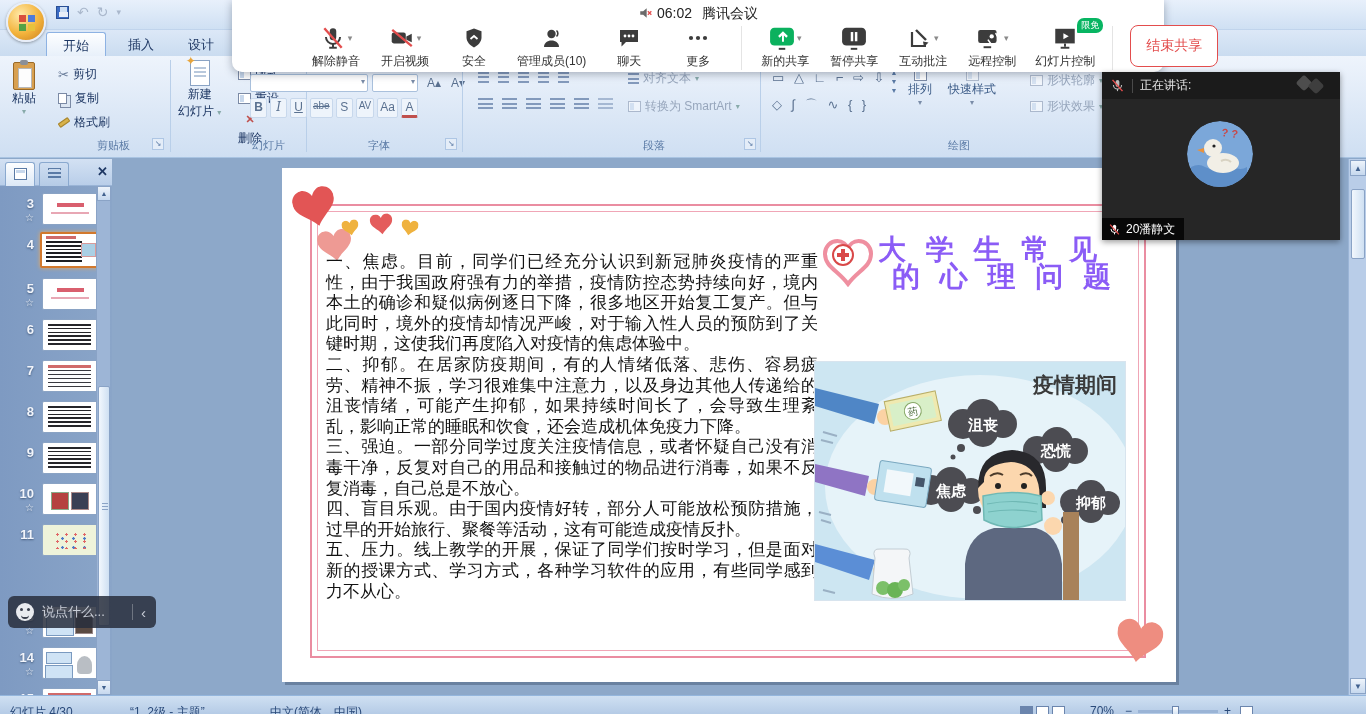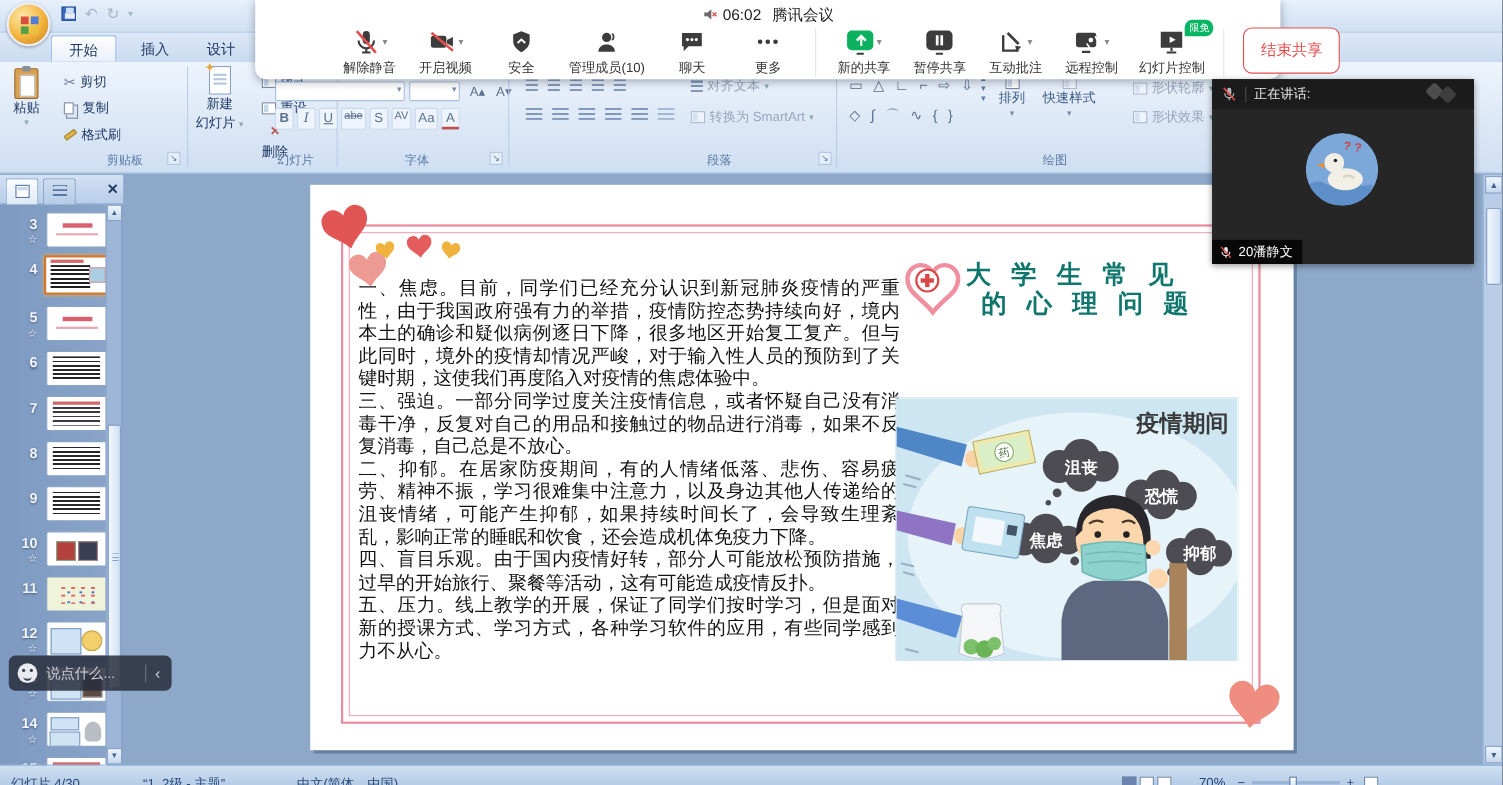--- a/index.html
+++ b/index.html
@@ -96,22 +96,22 @@
   .pscroll .arr{position:absolute;left:0;width:14px;height:15px;background:linear-gradient(#eef4fb,#c6d8ee);border:1px solid #8aa3c6;color:#41618e;font-size:7px;text-align:center;line-height:14px;}
   .pscroll .thumbbar{position:absolute;left:1px;top:200px;width:12px;height:240px;background:linear-gradient(to right,#f2f7fd,#cfe0f2);border:1px solid #8aa3c6;border-radius:2px;}
   .pscroll .grip{position:absolute;left:3px;top:116px;width:6px;height:7px;background:repeating-linear-gradient(to bottom,#8aa3c6 0 1px,transparent 1px 3px);}
 
   
   .slide{position:absolute;left:282px;top:9px;width:894px;height:514px;background:#fff;
     box-shadow:3px 3px 0 rgba(62,82,110,.45);}
   .sb-outer{position:absolute;left:28px;right:30px;top:36px;bottom:24px;border:2px solid #ea8da1;}
   .sb-inner{position:absolute;left:35px;right:37px;top:43px;bottom:31px;border:1px solid #f0a6b6;}
   .heart{position:absolute;}
-  .slide-title{position:absolute;left:596px;top:68px;width:270px;color:#0f766e;
-    font-family:"DejaVu Serif",serif;font-weight:bold;font-size:23px;line-height:27px;letter-spacing:6px;}
+  .slide-title{position:absolute;left:596px;top:68px;width:270px;color:#8b5cf6;
+    font-family:"DejaVu Serif",serif;font-weight:bold;font-size:28px;line-height:27px;letter-spacing:6px;}
   .slide-title .t2{padding-left:14px;}
   .logo{position:absolute;left:-56px;top:2px;}
   .sbody{position:absolute;left:44px;top:84px;width:492px;font-size:17px;line-height:20.6px;color:#121212;text-align:justify;}
   .sbody p{margin:0;}
   .sbody b{font-weight:normal;}
   .cartoon{position:absolute;left:533px;top:194px;width:310px;height:238px;box-shadow:0 0 0 1px #d8e4ee;}
 
   
   .rscroll{position:absolute;left:1348px;top:0;width:18px;height:536px;background:#b9cde8;border-left:1px solid #9ab4d6;}
   .rscroll .arr{position:absolute;left:1px;width:16px;height:16px;background:linear-gradient(#eef4fb,#c6d8ee);border:1px solid #8aa3c6;color:#41618e;font-size:8px;text-align:center;line-height:15px;}
@@ -352,24 +352,20 @@
         <div class="tbox k-text"></div>
       </div>
       <div class="thumb" style="top:322px;">
         <div class="tnum starred">10</div>
         <div class="tbox k-photos"></div>
       </div>
       <div class="thumb" style="top:363px;">
         <div class="tnum">11</div>
         <div class="tbox k-grid"></div>
       </div>
-      <div class="thumb" style="top:404px;">
-        <div class="tnum starred">12</div>
-        <div class="tbox k-cartoon"></div>
-      </div>
       <div class="thumb" style="top:445px;">
         <div class="tnum starred">13</div>
         <div class="tbox k-cartoon2"></div>
       </div>
       <div class="thumb" style="top:486px;">
         <div class="tnum starred">14</div>
         <div class="tbox k-cartoon3"></div>
       </div>
       <div class="thumb" style="top:527px;">
         <div class="tnum">15</div>
@@ -414,22 +410,22 @@
           <circle cx="21" cy="17" r="10" fill="#fff" stroke="#d94848" stroke-width="2"></circle>
           <rect x="19" y="11" width="4" height="12" fill="#d94848"></rect>
           <rect x="15" y="15" width="12" height="4" fill="#d94848"></rect>
         </svg>
         <div class="t1">大 学 生 常 见</div>
         <div class="t2">的 心 理 问 题</div>
       </div>
 
       <div class="sbody">
         <p><b>一、焦虑。</b><span>目前，同学们已经充分认识到新冠肺炎疫情的严重性，由于我国政府强有力的举措，疫情防控态势持续向好，境内本土的确诊和疑似病例逐日下降，很多地区开始复工复产。但与此同时，境外的疫情却情况严峻，对于输入性人员的预防到了关键时期，这使我们再度陷入对疫情的焦虑体验中。</span></p>
+        <p><b>二、抑郁。</b><span>在居家防疫期间，有的人情绪低落、悲伤、容易疲劳、精神不振，学习很难集中注意力，以及身边其他人传递给的沮丧情绪，可能产生抑郁，如果持续时间长了，会导致生理紊乱，影响正常的睡眠和饮食，还会造成机体免疫力下降。</span></p>
         <p><b>三、强迫。</b><span>一部分同学过度关注疫情信息，或者怀疑自己没有消毒干净，反复对自己的用品和接触过的物品进行消毒，如果不反复消毒，自己总是不放心。</span></p>
-        <p><b>二、抑郁。</b><span>在居家防疫期间，有的人情绪低落、悲伤、容易疲劳、精神不振，学习很难集中注意力，以及身边其他人传递给的沮丧情绪，可能产生抑郁，如果持续时间长了，会导致生理紊乱，影响正常的睡眠和饮食，还会造成机体免疫力下降。</span></p>
         <p><b>四、盲目乐观。</b><span>由于国内疫情好转，部分人可能放松预防措施，过早的开始旅行、聚餐等活动，这有可能造成疫情反扑。</span></p>
         <p><b>五、压力。</b><span>线上教学的开展，保证了同学们按时学习，但是面对新的授课方式、学习方式，各种学习软件的应用，有些同学感到力不从心。</span></p>
       </div>
 
       <svg class="cartoon" viewBox="0 0 310 238">
         <rect width="310" height="238" fill="#cde6f2"></rect>
         <ellipse cx="165" cy="125" rx="155" ry="112" fill="#ffffff" opacity="0.5"></ellipse>
         <text x="302" y="30" text-anchor="end" font-size="21" font-weight="bold" fill="#3a3a3a">疫情期间</text>
 
         <g fill="#4c4c52">

